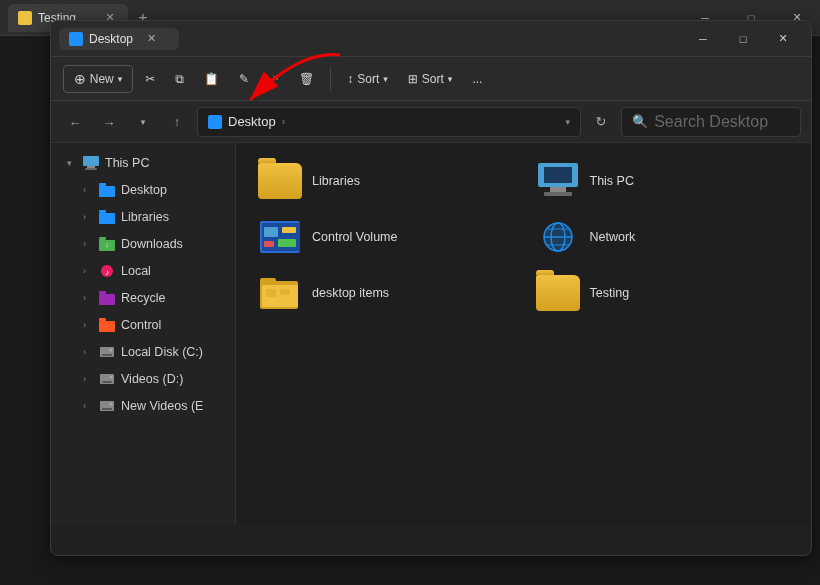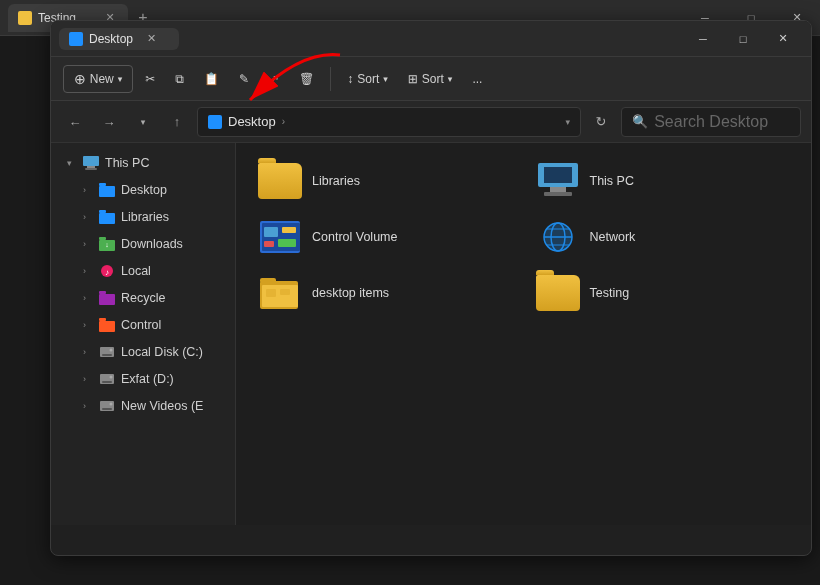--- a/index.html
+++ b/index.html
@@ -549,21 +549,21 @@
 
       <div class="sidebar-item" style="padding-left:28px;">
         <span class="chevron">›</span>
         <div class="item-icon">
           <svg width="16" height="14" viewBox="0 0 16 14">
             <rect x="1" y="2" width="14" height="10" fill="#888" rx="1"></rect>
             <rect x="3" y="9" width="10" height="2" fill="#555" rx="1"></rect>
             <circle cx="12" cy="5" r="1.5" fill="#aaa"></circle>
           </svg>
         </div>
-        <span>Exfat (D:)</span>
+        <span>Videos (D:)</span>
       </div>
 
       <div class="sidebar-item" style="padding-left:28px;">
         <span class="chevron">›</span>
         <div class="item-icon">
           <svg width="16" height="14" viewBox="0 0 16 14">
             <rect x="1" y="2" width="14" height="10" fill="#888" rx="1"></rect>
             <rect x="3" y="9" width="10" height="2" fill="#555" rx="1"></rect>
             <circle cx="12" cy="5" r="1.5" fill="#aaa"></circle>
           </svg>

